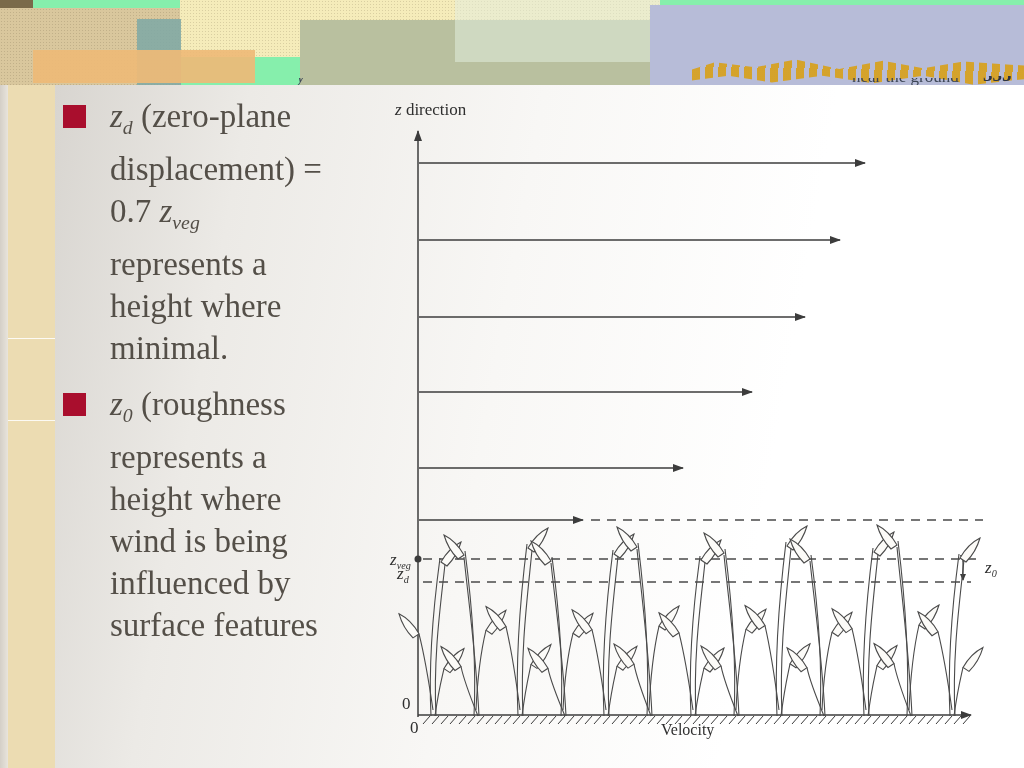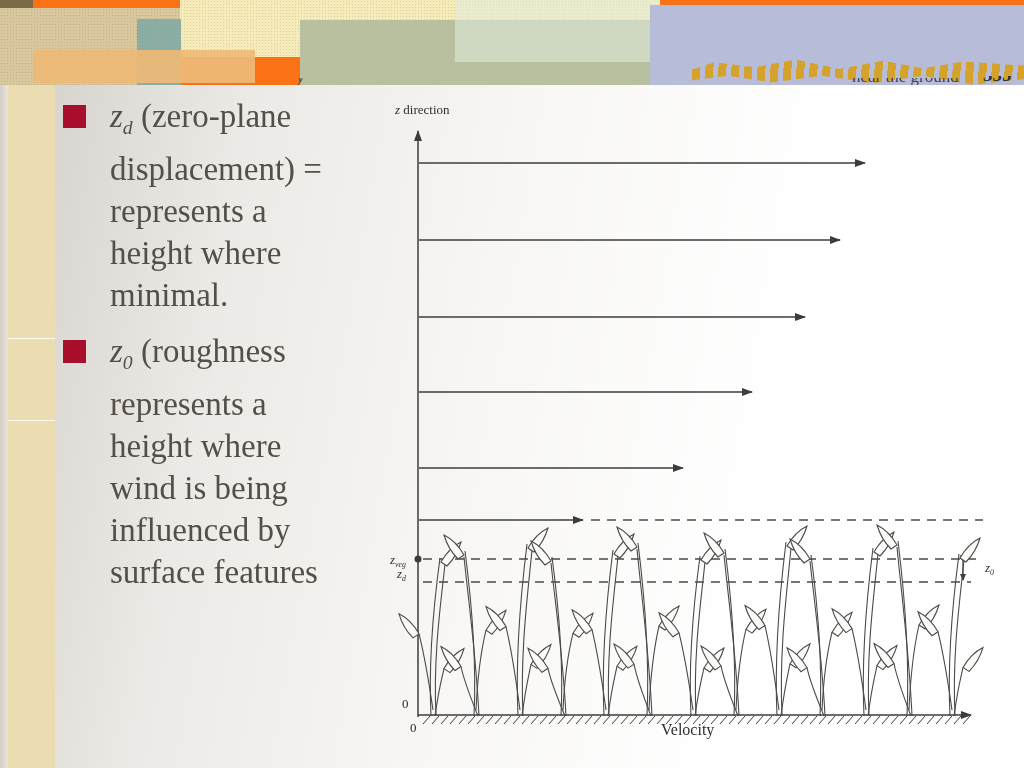--- a/index.html
+++ b/index.html
@@ -1,16 +1,16 @@
 <!DOCTYPE html>
 <html><head>
 <meta charset="utf-8">
 <style>
   html,body{margin:0;padding:0;background:#ffffff;}
-  .slide{position:relative;width:1024px;height:768px;overflow:hidden;background:#f97316;
+  .slide{position:relative;width:1024px;height:768px;overflow:hidden;background:#86efac;
          font-family:"Liberation Serif", serif;}
 
   
   .banner{position:absolute;left:0;top:0;width:1024px;height:90px;}
   .blayer{position:absolute;}
   .dots{background-image:radial-gradient(rgba(70,60,30,0.16) 0.8px, transparent 0.9px);
         background-size:3px 3px;}
   .b-corner{left:0;top:0;width:33px;height:8px;background:#7a6a4a;}
   .b-tan{left:0;top:8px;width:180px;height:77px;background-color:#d9c79d;}
   .b-cream{left:180px;top:0;width:480px;height:57px;background-color:#f5ecba;}
@@ -51,21 +51,21 @@
   .bullet-row{display:flex;margin-bottom:14px;}
   .sq{width:23px;height:23px;margin:10px 24px 0 0;flex:none;}
   .tcol{font-size:33px;line-height:42px;color:#544f48;white-space:nowrap;}
   .tcol .i, .dlabel .i{font-style:italic;}
   .tcol .sub, .dlabel .sub{font-style:italic;font-size:0.6em;vertical-align:-0.35em;}
 
   
   .diagram{position:absolute;left:330px;top:10px;width:639px;height:660px;}
   #dsvg{position:absolute;left:0;top:0;}
   #dsvg .lf{fill:#fcfbf8;}
-  .dlabel{position:absolute;color:#2f2f2f;font-size:13px;line-height:18px;white-space:nowrap;}
+  .dlabel{position:absolute;color:#2f2f2f;font-size:17px;line-height:18px;white-space:nowrap;}
   .dl-zdir{left:10px;top:6px;}
   .dl-zveg{left:5px;top:416px;margin-top:40px;}
   .dl-zd{left:12px;top:470px;}
   .dl-z0{left:600px;top:464px;}
   .dl-y0{left:17px;top:600px;}
   .dl-x0{left:25px;top:624px;}
   .dl-vel{left:276px;top:626px;font-size:16px;}
 </style>
 </head>
 <body>
@@ -100,20 +100,21 @@
   </div>
 
   <div class="content">
 
     <div class="bullets">
       <div class="bullet-row">
         <div class="sq" style="background: rgb(169, 14, 45);"></div>
         <div class="tcol" style="color: rgb(84, 79, 72);">
             <div class="tline"><span class="i">z</span><span class="sub">d</span><span> (zero-plane</span></div>
             <div class="tline"><span>displacement) =</span></div>
+            <div class="tline"><span>0.7 </span><span class="i">z</span><span class="sub">veg</span></div>
             <div class="tline"><span>represents a</span></div>
             <div class="tline"><span>height where</span></div>
             <div class="tline"><span>minimal.</span></div>
           </div>
       </div>
       <div class="bullet-row">
         <div class="sq" style="background: rgb(169, 14, 45);"></div>
         <div class="tcol" style="color: rgb(84, 79, 72);">
             <div class="tline"><span class="i">z</span><span class="sub">0</span><span> (roughness</span></div>
             <div class="tline"><span>represents a</span></div>

